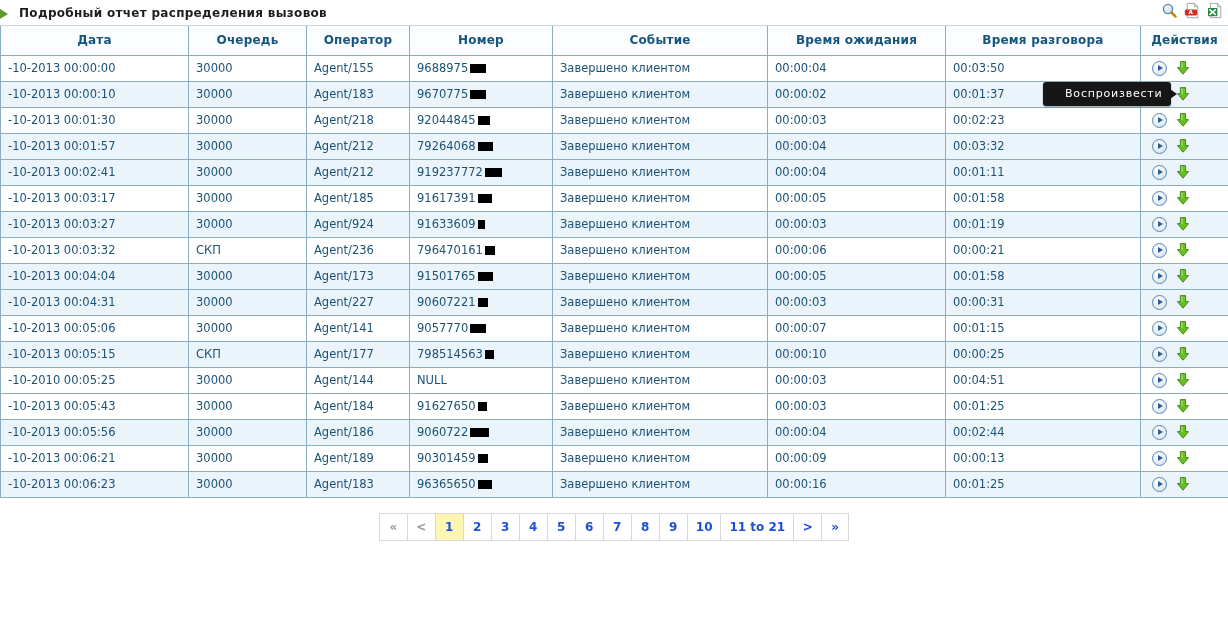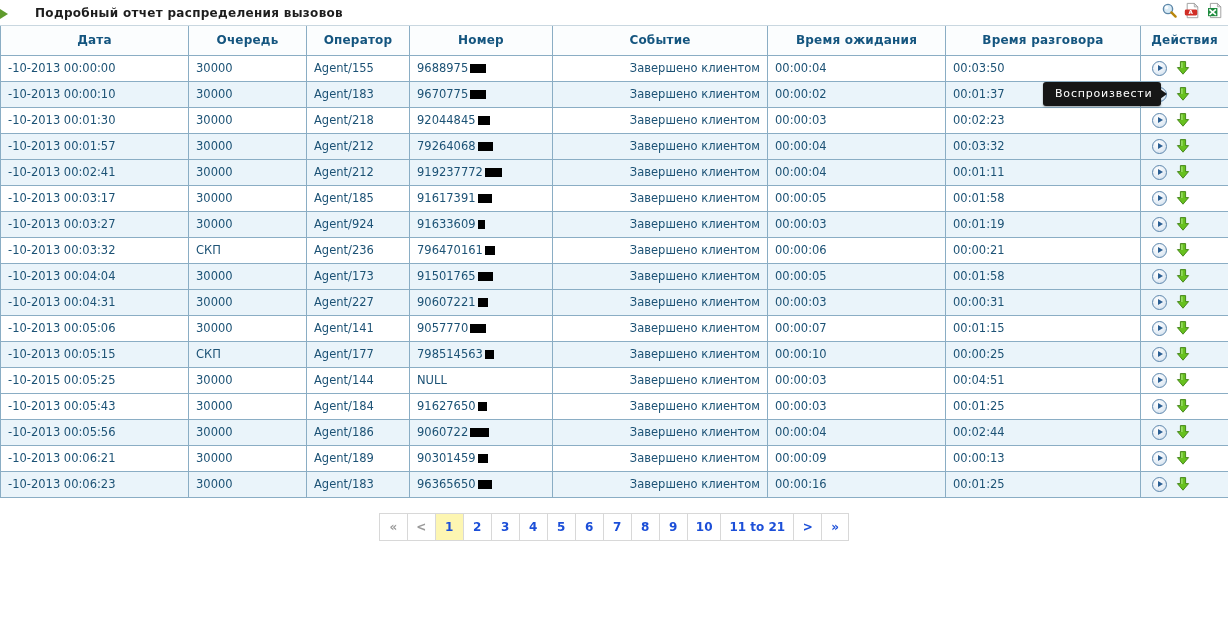--- a/index.html
+++ b/index.html
@@ -12,21 +12,20 @@
   }
 
   
   #titlebar {
     position: relative;
     height: 26px;
     background: #ffffff;
     border-bottom: 1px solid #c9d7e0;
     display: flex;
     align-items: center;
-    padding-left: 16px;
   }
   #title-arrow {
     position: absolute;
     left: 0px; top: 9px;
     width: 0; height: 0;
     border-left: 8px solid #5f9b2d;
     border-top: 5px solid transparent;
     border-bottom: 5px solid transparent;
   }
   #title-text {
@@ -72,21 +71,21 @@
     padding: 0 7px;
     color: #1c5275;
     white-space: nowrap;
     overflow: hidden;
     vertical-align: middle;
   }
   tbody tr.alt td { background: #eaf4fa; }
   tbody tr.norm td { background: #ffffff; }
 
   td.c-date   { color: #ed7d20; padding-left: 0px; }
-  td.c-event  { color: #7ba428; text-align: right; }
+  td.c-event  { color: #7ba428; }
   td.c-act    { border-left: 1px solid #8aadc4; border-right: none; }
 
   
   col.w-date  { width: 188px; }
   col.w-queue { width: 118px; }
   col.w-oper  { width: 103px; }
   col.w-num   { width: 143px; }
   col.w-event { width: 215px; }
   col.w-wait  { width: 178px; }
   col.w-talk  { width: 195px; }
@@ -119,21 +118,21 @@
   .dl-ico { width: 16px; height: 16px; cursor: pointer; flex: 0 0 auto; }
 
   
   #tooltip {
     position: absolute;
     left: 1043px; top: 56px;
     background: #161616;
     color: #ffffff;
     font-size: 11px;
     letter-spacing: 0.8px;
-    padding: 5px 9px 6px 12px;
+    padding: 5px 9px 6px 22px;
     border-radius: 3px;
     white-space: nowrap;
     z-index: 30;
     box-shadow: 0 1px 2px rgba(0,0,0,0.35);
   }
   #tooltip::after {
     content: "";
     position: absolute;
     right: -6px; top: 7px;
     width: 0; height: 0;
@@ -429,21 +428,21 @@
             <div class="act-cell">
               <span class="play-ico" title="Воспроизвести"></span>
               <svg class="dl-ico" viewBox="0 0 16 16">
                 <path d="M5.4 1.6 h5.2 v6.0 h3.0 L8 14.2 L2.4 7.6 h3.0 z" fill="#67c11f" stroke="#3d7f12" stroke-width="0.9" stroke-linejoin="round"></path>
                 <path d="M6.2 2.4 h1.4 v5.6 h-1.4 z" fill="#a8e57a" opacity="0.85"></path>
               </svg>
             </div>
           </td>
         </tr>
         <tr class="norm">
-          <td class="c-date">-10-2015 00:05:25</td>
+          <td class="c-date">-10-2010 00:05:25</td>
           <td class="">30000</td>
           <td class="">Agent/144</td>
           <td><span>NULL</span></td>
           <td class="c-event">Завершено клиентом</td>
           <td class="">00:00:03</td>
           <td class="">00:04:51</td>
           <td class="c-act">
             <div class="act-cell">
               <span class="play-ico" title="Воспроизвести"></span>
               <svg class="dl-ico" viewBox="0 0 16 16">

